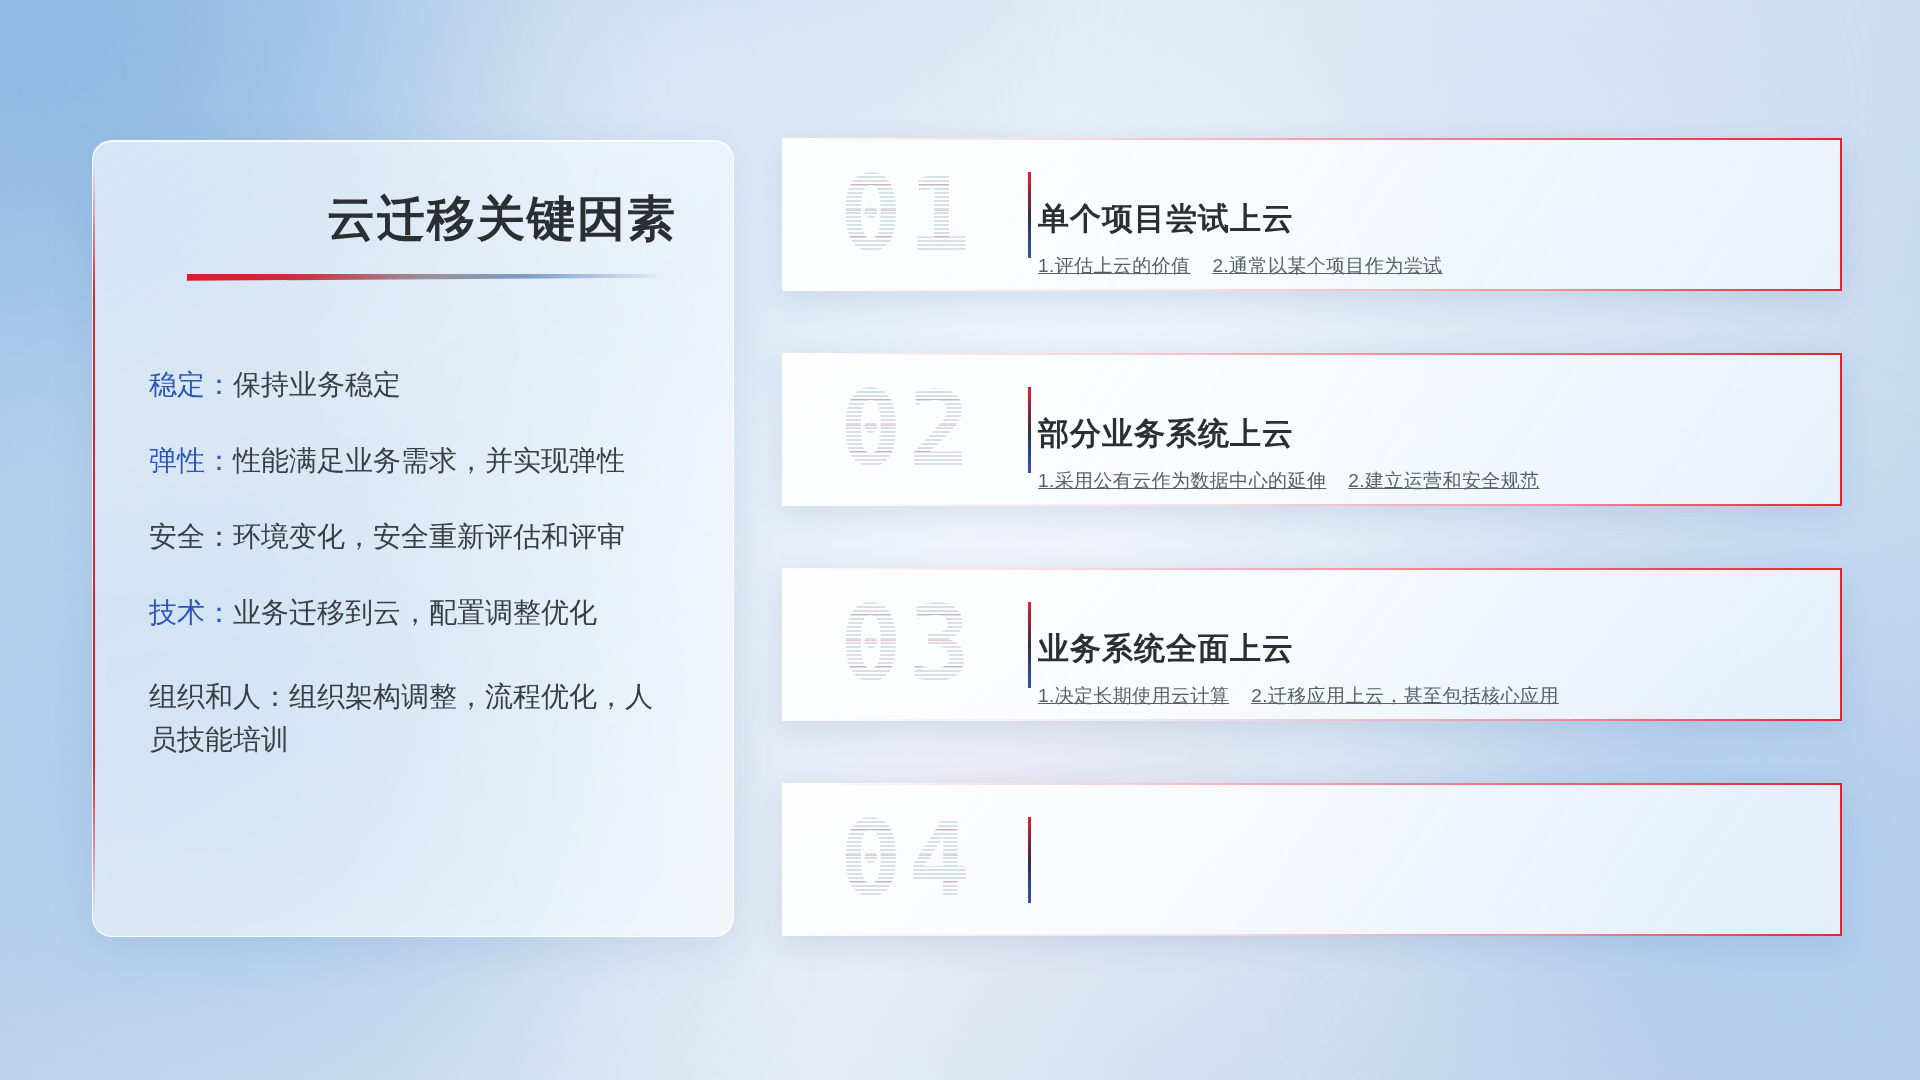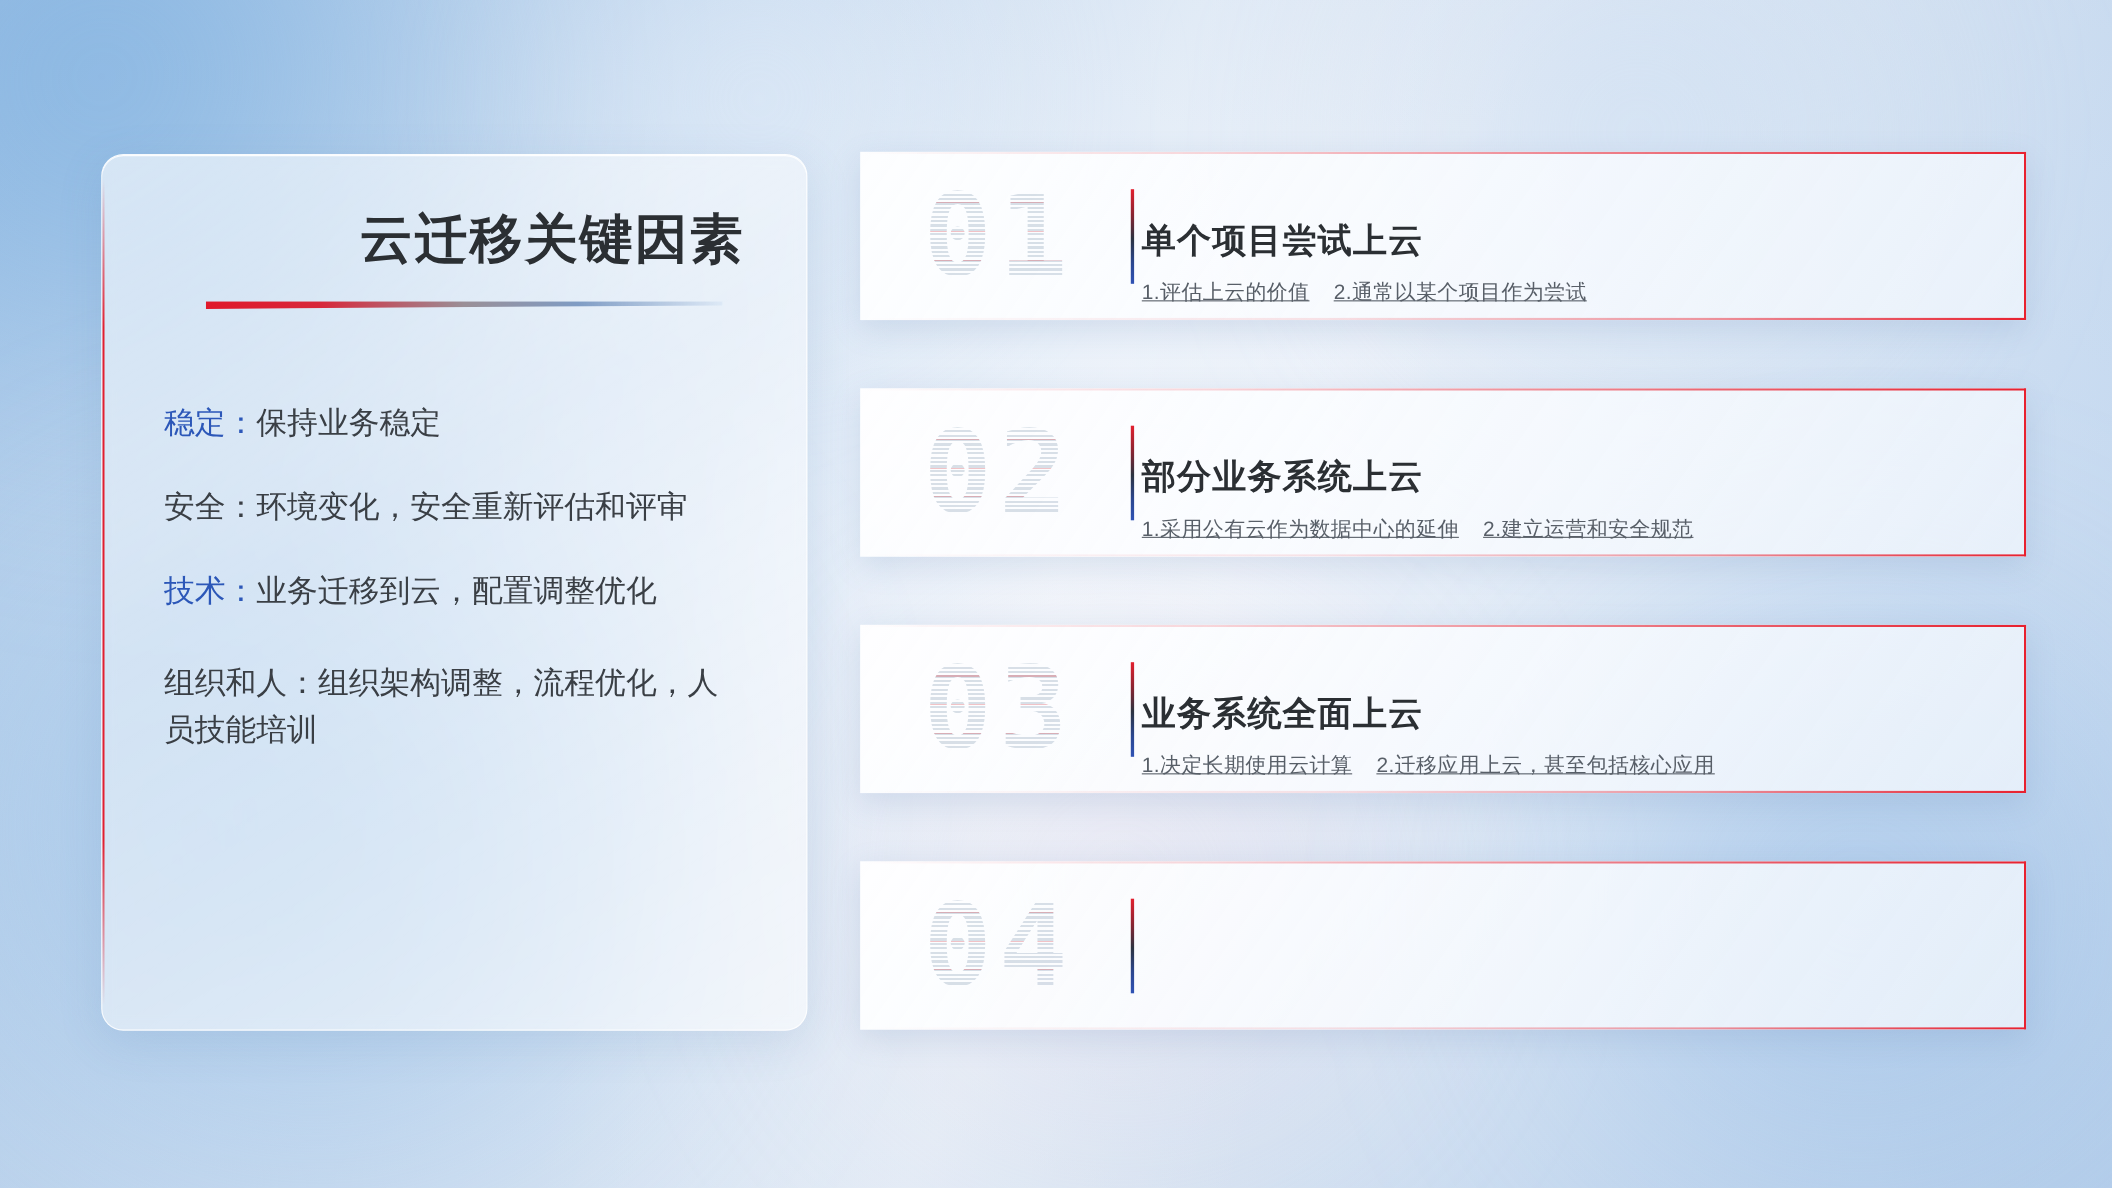--- a/index.html
+++ b/index.html
@@ -150,20 +150,23 @@
 <section id="left-panel">
   <div class="panel-inner">
     <h1 class="panel-title">云迁移关键因素</h1>
     <div class="title-rule"></div>
 
     <ul class="panel-list">
       <li>
         <span class="lbl-blue">稳定：</span><span>保持业务稳定</span>
       </li>
       <li>
+        <span class="lbl-blue">弹性：</span><span>性能满足业务需求，并实现弹性</span>
+      </li>
+      <li>
         <span class="lbl-grey">安全：</span><span>环境变化，安全重新评估和评审</span>
       </li>
       <li>
         <span class="lbl-blue">技术：</span><span>业务迁移到云，配置调整优化</span>
       </li>
       <li class="wrap">
         <span class="lbl-grey">组织和人：</span><span>组织架构调整，流程优化，人员技能培训</span>
       </li>
     </ul>
   </div>

